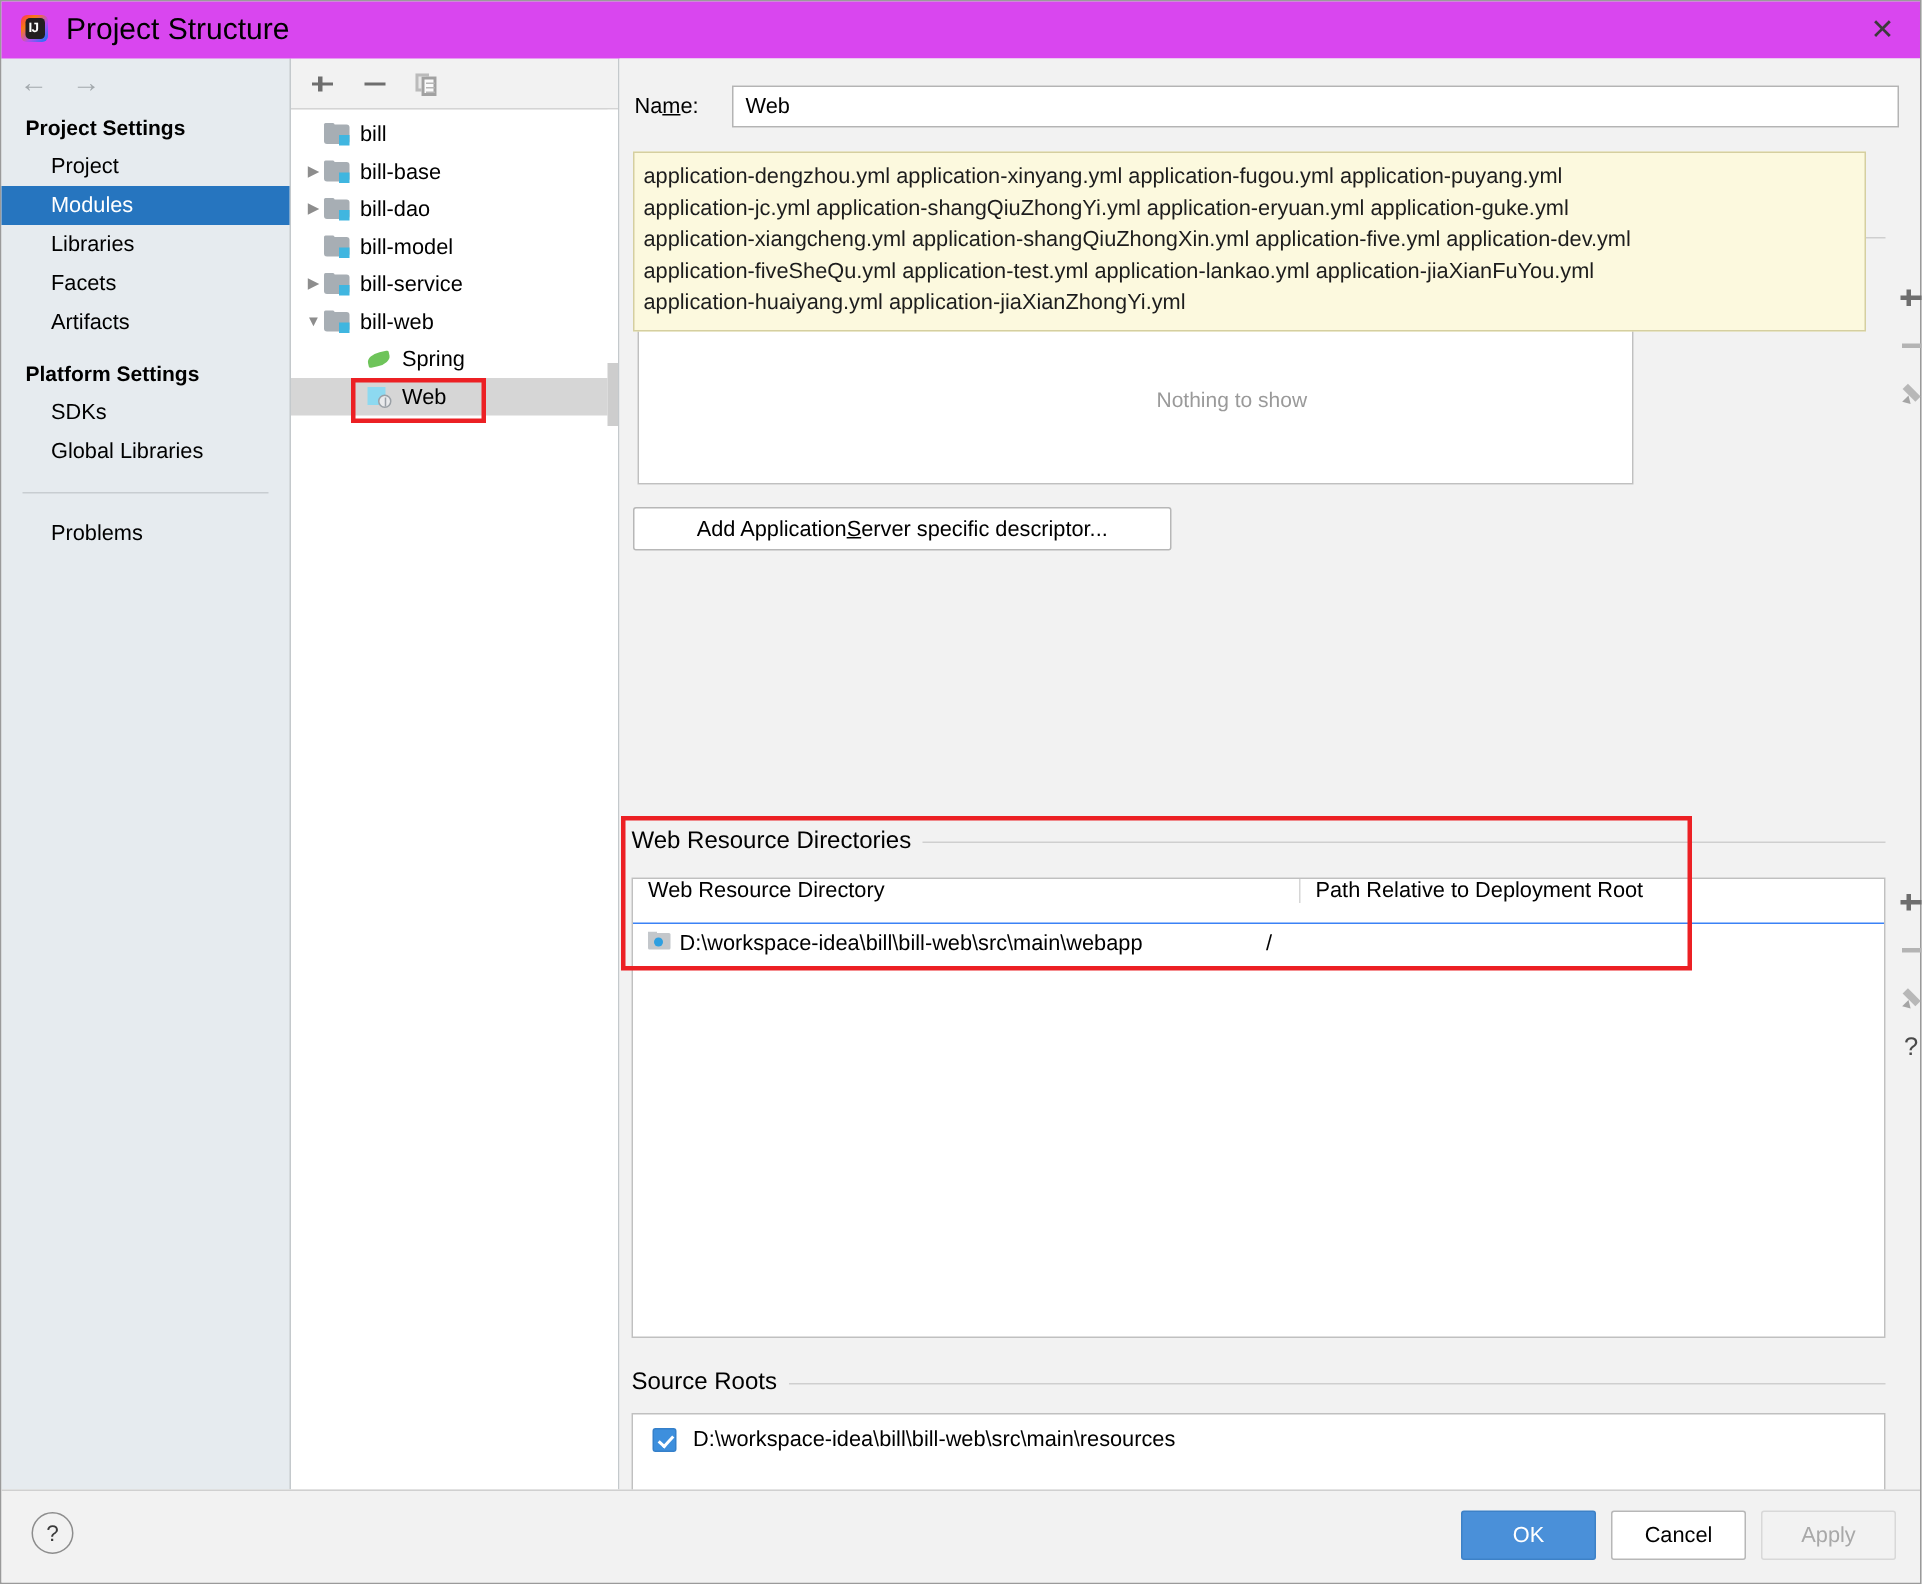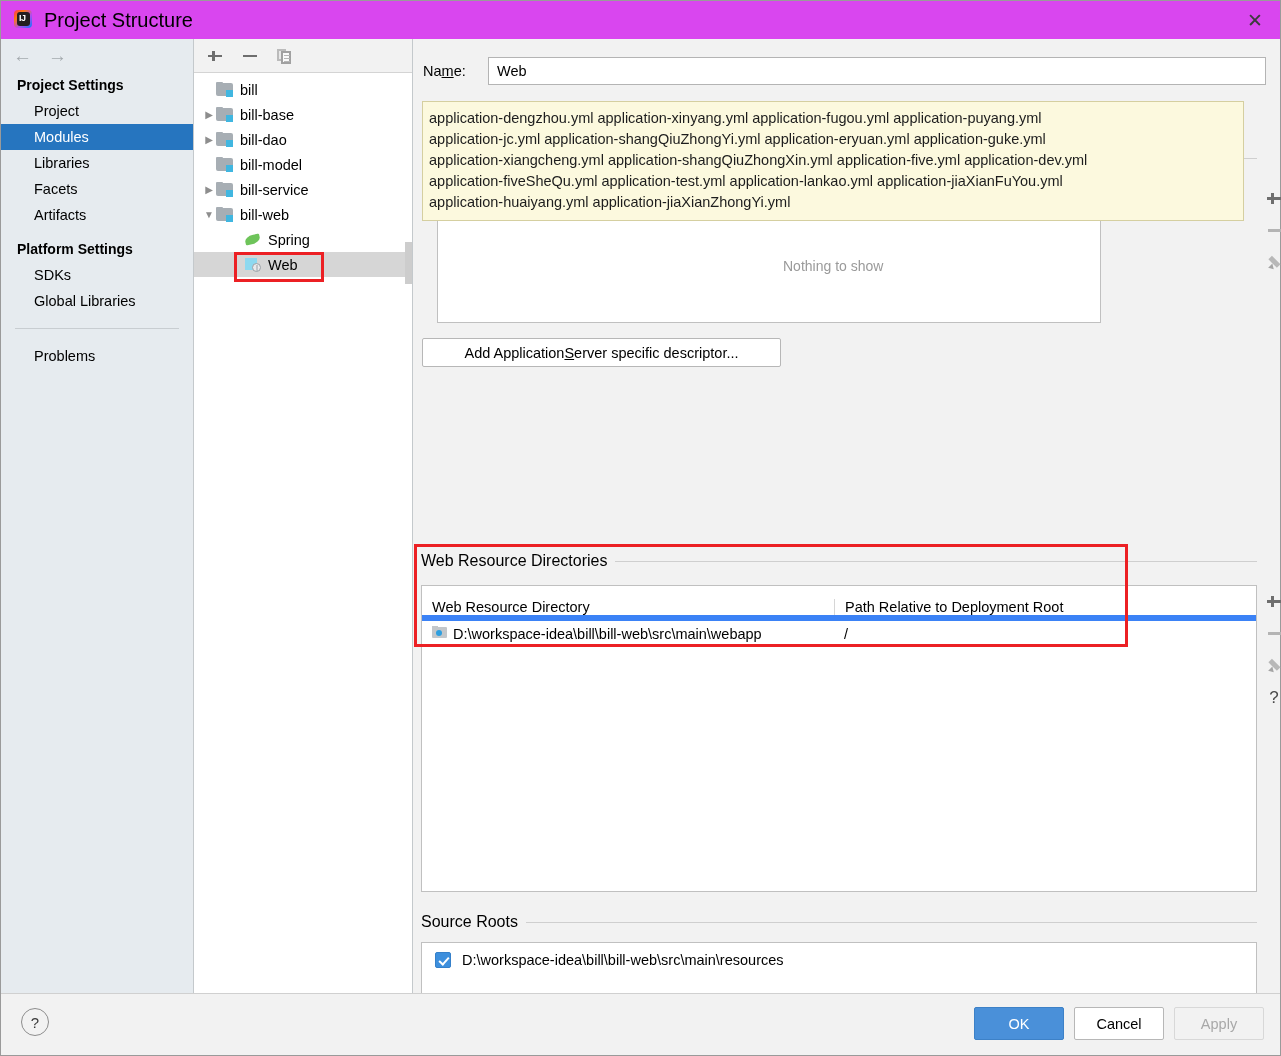--- a/index.html
+++ b/index.html
@@ -365,23 +365,24 @@
   .tbl {
     position: absolute;
     background: #ffffff;
     border: 1px solid #c0c0c0;
     box-sizing: border-box;
     overflow: hidden;
   }
   .tbl-head {
     height: 29px;
     display: flex;
-    align-items: flex-end;
-    border-bottom: 6px solid #3b82f6;
+    align-items: flex-start;
+    border-bottom: 1px solid #3b82f6;
     background: #ffffff;
+    gap: 32px;
   }
   .th {
     display: flex;
     align-items: center;
     padding-left: 10px;
     font-size: 14.5px;
     box-sizing: border-box;
   }
   .th + .th { border-left: 1px solid #d6d6d6; }
   .trow {
@@ -715,21 +716,21 @@
       <div class="name-row">
         <div class="name-label"><span>Na</span><u>m</u><span>e:</span></div>
         <div class="name-input">
             <span>Web</span>
           </div>
       </div>
 
       <div class="group-title" style="left:8px; top:110px;">Deployment Descriptors</div>
       <div class="group-line" style="left:188px; top:119px; width:656px;"></div>
 
-      <div class="tbl" style="left:24px; top:143px; width:664px; height:141px;">
+      <div class="tbl" style="left:12px; top:143px; width:664px; height:141px;">
         <div class="tbl-head">
           <div class="th" style="width:412px;">Type</div>
           <div class="th" style="flex:1 1 auto;">Path</div>
         </div>
         <div class="nothing" style="left:345px; top:75px;">Nothing to show</div>
       </div>
 
       <div class="tooltip" style="left:9px; top:62px; width:822px;">application-dengzhou.yml application-xinyang.yml application-fugou.yml application-puyang.yml
 application-jc.yml application-shangQiuZhongYi.yml application-eryuan.yml application-guke.yml
 application-xiangcheng.yml application-shangQiuZhongXin.yml application-five.yml application-dev.yml

